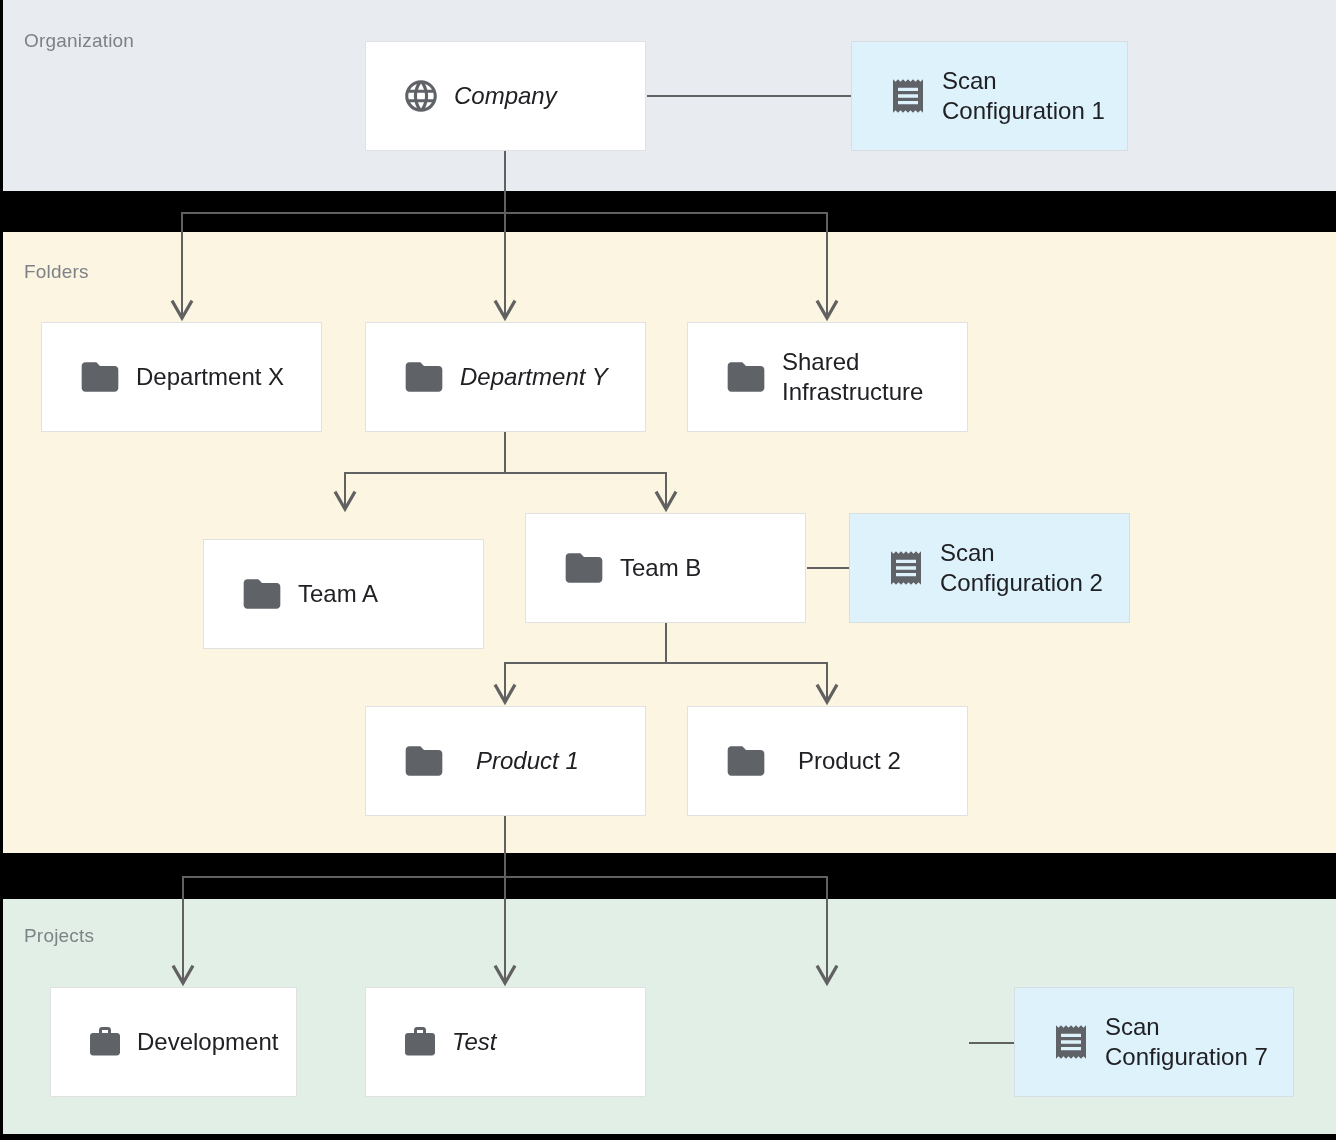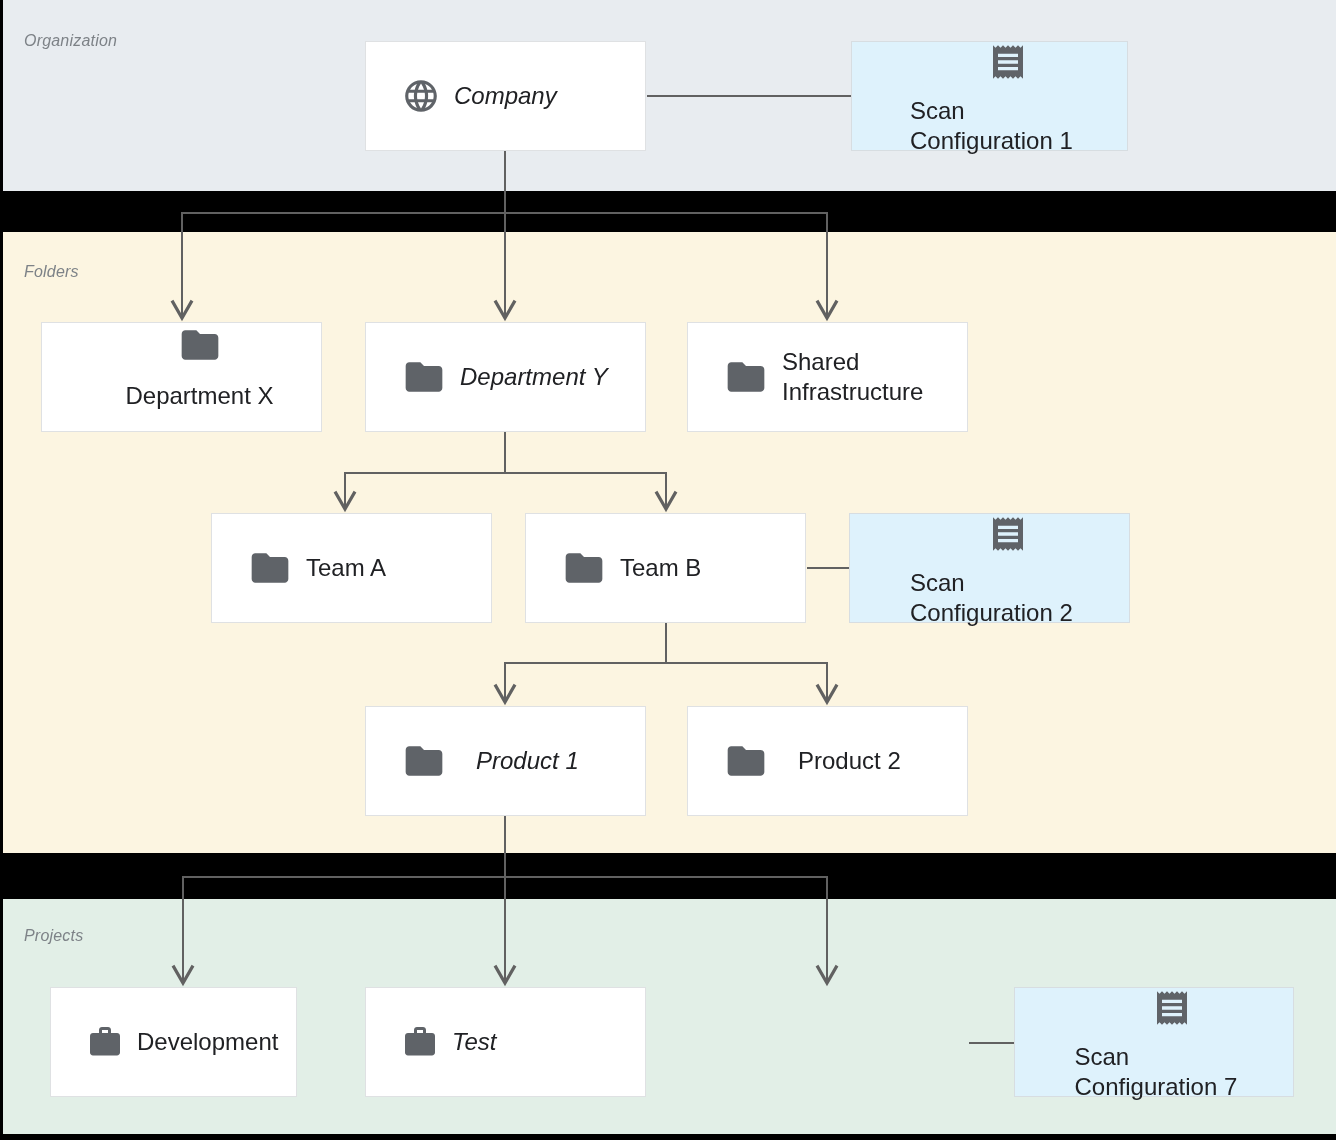--- a/index.html
+++ b/index.html
@@ -7,24 +7,23 @@
   #canvas{position:relative;width:1336px;height:1140px;background:#000;overflow:hidden;}
 
   
   .band{position:absolute;left:3px;right:0;}
   .band-organization{top:0;height:191px;background:var(--org-band,#e8ecf0);}
   .band-folders{top:232px;height:621px;background:var(--folders-band,#fcf5e1);}
   .band-projects{top:899px;height:235px;background:var(--projects-band,#e2efe7);}
 
   .band-label{
     position:absolute;left:24px;
-    font-size:16px;line-height:22px;
+    font-size:19px;line-height:22px;
     color:var(--band-label,#7d8287);
     letter-spacing:.2px;
-    font-style:italic;
   }
   .label-organization{top:30px;}
   .label-folders{top:261px;}
   .label-projects{top:925px;}
 
   
   svg.connectors{position:absolute;left:0;top:0;z-index:1;}
   .connectors line{stroke:var(--connector,#616161);stroke-width:2px;fill:none;}
   #arrowhead path{stroke:var(--connector,#616161);stroke-width:2.4px;fill:none;}
 
@@ -33,33 +32,32 @@
     position:absolute;z-index:2;height:110px;width:281px;
     background:var(--node-box-bg,#fff);
     border:1px solid var(--box-border,#dfe1e3);
     box-sizing:border-box;
     display:flex;align-items:center;
     padding-left:36px;gap:14px;
   }
   .node.scan{
     background:var(--scan-box-bg,#def2fc);
     border-color:var(--scan-box-border,#d7dde1);
-    flex-direction:column;
   }
   .node .icon{flex:0 0 auto;display:flex;color:var(--icon,#5f6368);}
   .node .label{
     font-size:24px;line-height:30px;
     color:var(--node-text,#202124);
     max-width:195px;
   }
 
   
   .r1{top:41px;}  .r2{top:322px;} .r3{top:513px;} .r4{top:706px;gap:30px;} .r5{top:987px;}
-  .x-dept0{left:41px;flex-direction:column;}  .x-c1{left:365px;font-style:italic;} .x-c2{left:687px;}
-  .x-teamA{left:211px;} .x-teamB{left:525px;}
+  .x-dept0{left:41px;}  .x-c1{left:365px;font-style:italic;} .x-c2{left:687px;}
+  .x-teamA{left:203px;margin-top:26px;} .x-teamB{left:525px;}
   .x-scan12{left:849px;width:281px;}
   .x-scan1{left:851px;width:277px;}
   .x-scan3{left:1014px;width:280px;}
   .x-dev{left:50px;width:247px;}
 </style>
 </head>
 <body>
 
 <div id="canvas">
 

